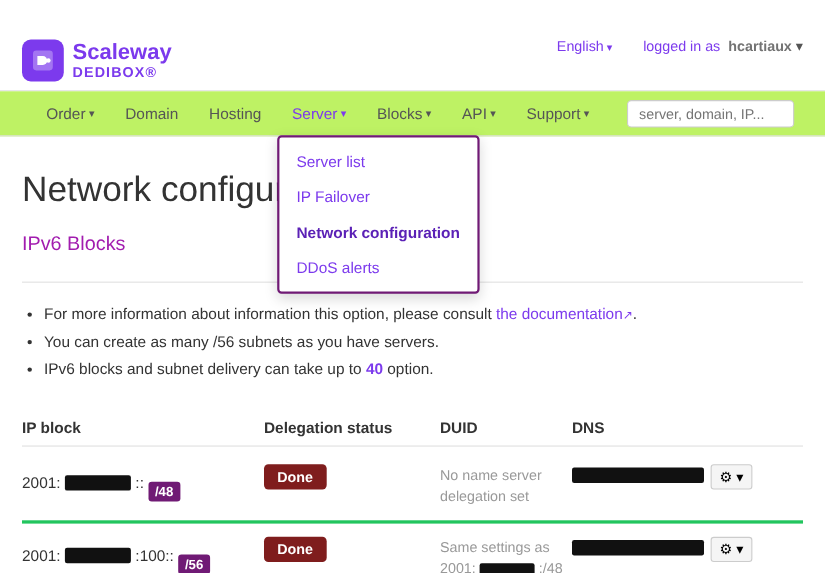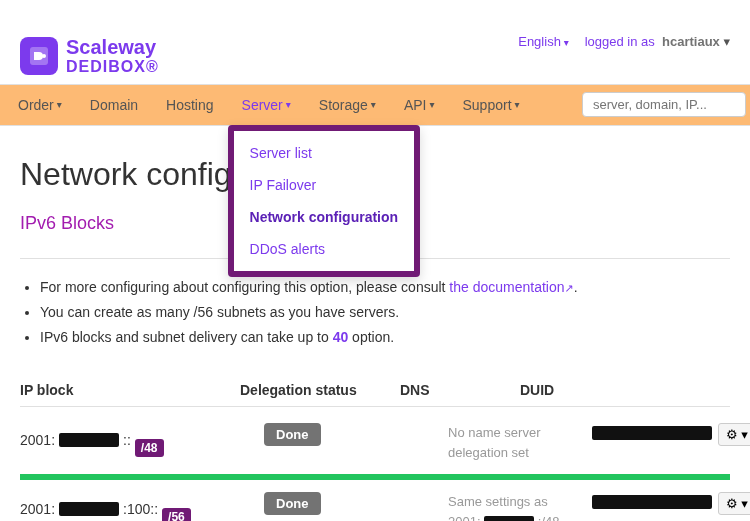--- a/index.html
+++ b/index.html
@@ -5,36 +5,36 @@
     * { box-sizing: border-box; margin: 0; padding: 0; }
     body { font-family: Arial, sans-serif; font-size: 14px; color: #333; background: #fff; width: 750px; overflow-x: hidden; }
 
     
     .header { display: flex; align-items: center; justify-content: space-between; padding: 8px 20px; border-bottom: 1px solid #e0e0e0; }
     .logo-area { display: flex; align-items: center; gap: 8px; margin-top: 28px; }
     .logo-icon { width: 38px; height: 38px; background: #7c3aed; border-radius: 8px; display: flex; align-items: center; justify-content: center; }
     .logo-icon svg { width: 24px; height: 24px; fill: white; }
     .logo-text { display: flex; flex-direction: column; line-height: 1.1; }
     .logo-scaleway { color: #7c3aed; font-size: 20px; font-weight: bold; }
-    .logo-dedibox { color: #7c3aed; font-size: 16px; font-weight: bold; letter-spacing: 1px; }
-    .header-right { display: flex; align-items: center; gap: 16px; font-size: 13px; color: #555; }
+    .logo-dedibox { color: #7c3aed; font-size: 13px; font-weight: bold; letter-spacing: 1px; }
+    .header-right { display: flex; align-items: center; gap: 28px; font-size: 13px; color: #555; }
     .header-right .lang { color: #7c3aed; cursor: pointer; }
     .header-right .lang::after { content: ' ▾'; font-size: 10px; }
     .header-right .user { color: #555; }
     .header-right .user span { color: #7c3aed; font-weight: normal; }
 
     
-    .nav { display: flex; align-items: center; padding: 0 4px; border-bottom: 1px solid #e0e0e0; background: #fdba74; position: relative; }
+    .nav { display: flex; align-items: center; padding: 0 28px; border-bottom: 1px solid #e0e0e0; background: #bef264; position: relative; }
     .nav-item { padding: 12px 14px; color: #555; cursor: pointer; font-size: 14px; white-space: nowrap; display: flex; align-items: center; gap: 3px; }
     .nav-item.active { color: #7c3aed; }
     .nav-item .arrow { font-size: 10px; }
 
     
     .dropdown-wrapper { position: relative; }
-    .dropdown-menu { position: absolute; top: 100%; left: 0; background: #fff; border: 6px solid #701a75; border-radius: 4px; box-shadow: 0 4px 12px rgba(0,0,0,0.15); min-width: 180px; z-index: 100; padding: 6px 0; }
+    .dropdown-menu { position: absolute; top: 100%; left: 0; background: #fff; border: 2px solid #701a75; border-radius: 4px; box-shadow: 0 4px 12px rgba(0,0,0,0.15); min-width: 180px; z-index: 100; padding: 6px 0; }
     .dropdown-menu .item { padding: 8px 16px; color: #7c3aed; cursor: pointer; font-size: 14px; }
     .dropdown-menu .item.active { font-weight: bold; color: #5b21b6; }
 
     
     .nav-search { margin-left: auto; }
     .nav-search input { border: 1px solid #ccc; border-radius: 4px; padding: 4px 10px; font-size: 13px; color: #999; width: 160px; outline: none; }
 
     
     .main { padding: 30px 20px 20px 20px; }
     .page-title { font-size: 32px; font-weight: normal; color: #333; margin-bottom: 20px; }
@@ -42,30 +42,30 @@
     .divider { border: none; border-top: 1px solid #e0e0e0; margin-bottom: 16px; }
 
     
     .info-list { list-style: disc; padding-left: 20px; margin-bottom: 24px; line-height: 1.8; color: #333; font-size: 14px; }
     .info-list a { color: #7c3aed; text-decoration: none; }
     .info-list a::after { content: '↗'; font-size: 11px; }
     .highlight { color: #7c3aed; font-weight: bold; }
 
     
     .table-header { display: grid; grid-template-columns: 220px 160px 120px 1fr; padding: 8px 0; font-weight: bold; font-size: 14px; border-bottom: 1px solid #e0e0e0; margin-bottom: 4px; }
-    .table-row { display: grid; grid-template-columns: 220px 160px 120px 1fr; padding: 12px 0; border-bottom: 6px solid #22c55e; align-items: start; gap: 24px; }
+    .table-row { display: grid; grid-template-columns: 220px 160px 120px 1fr; padding: 12px 0; border-bottom: 3px solid #22c55e; align-items: start; }
 
     
     .ip-cell { display: flex; align-items: center; gap: 4px; font-size: 14px; flex-wrap: wrap; }
     .ip-redacted { background: #111; display: inline-block; width: 60px; height: 14px; border-radius: 2px; vertical-align: middle; }
     .ip-badge { display: inline-block; background: #00bcd4; color: white; font-size: 12px; padding: 2px 6px; border-radius: 3px; font-weight: bold; }
     .ip-badge.green { background: #701a75; margin-top: 16px; }
 
     
-    .badge-done { display: inline-block; background: #737373; color: white; padding: 4px 12px; border-radius: 4px; font-size: 13px; font-weight: bold; }
+    .badge-done { display: inline-block; background: #7f1d1d; color: white; padding: 4px 12px; border-radius: 4px; font-size: 13px; font-weight: bold; }
 
     
     .dns-cell { color: #999; font-size: 13px; line-height: 1.5; }
 
     
     .duid-cell { display: flex; align-items: flex-start; gap: 6px; }
     .duid-redacted { background: #111; display: inline-block; width: 120px; height: 14px; border-radius: 2px; margin-top: 3px; }
     .gear-btn { border: 1px solid #ccc; background: #f5f5f5; border-radius: 3px; padding: 3px 7px; cursor: pointer; font-size: 13px; display: flex; align-items: center; gap: 2px; white-space: nowrap; }
   </style>
 </head>
@@ -111,58 +111,58 @@
     <span class="arrow">▾</span>
 
     <div class="dropdown-menu">
       <div class="item">Server list</div>
       <div class="item">IP Failover</div>
       <div class="item active">Network configuration</div>
       <div class="item">DDoS alerts</div>
     </div>
   </div>
   <div class="nav-item dropdown-wrapper">
-    <span>Storage</span>
+    <span>Blocks</span>
     <span class="arrow">▾</span>
   </div>
   <div class="nav-item dropdown-wrapper">
     <span>API</span>
     <span class="arrow">▾</span>
   </div>
   <div class="nav-item dropdown-wrapper">
     <span>Support</span>
     <span class="arrow">▾</span>
   </div>
   <div class="nav-search">
-    <input type="text" style="border: 1px solid rgb(204, 204, 204); border-radius: 4px; padding: 4px 10px; font-size: 13px; color: rgb(153, 153, 153); width: 164px; outline: none;" placeholder="server, domain, IP...">
+    <input type="text" style="border: 1px solid rgb(204, 204, 204); border-radius: 4px; padding: 4px 10px; font-size: 13px; color: rgb(153, 153, 153); width: 152px; outline: none;" placeholder="server, domain, IP...">
   </div>
 </div>
 
 <div class="main">
   <h1 class="page-title">Network configuration</h1>
   <h2 class="section-title">IPv6 Blocks</h2>
   <hr class="divider">
 
   <ul class="info-list">
     <li>
-      <span>For more configuring about configuring this option, please consult </span><a href="#">the documentation</a><span>.</span>
+      <span>For more information about information this option, please consult </span><a href="#">the documentation</a><span>.</span>
     </li>
     <li>
       <span>You can create as many /56 subnets as you have servers.</span>
     </li>
     <li>
       <span>IPv6 blocks and subnet delivery can take up to </span><span class="highlight">40</span><span> option.</span>
     </li>
   </ul>
 
   <div class="table-header">
     <div>IP block</div>
     <div>Delegation status</div>
+    <div>DUID</div>
     <div>DNS</div>
-    <div>DUID</div>
   </div>
 
   <div class="table-row">
     <div class="ip-cell">
       <span>2001:</span>
       <span class="ip-redacted"></span>
       <span>::</span>
       <span class="ip-badge green">/48</span>
     </div>
     <div>

